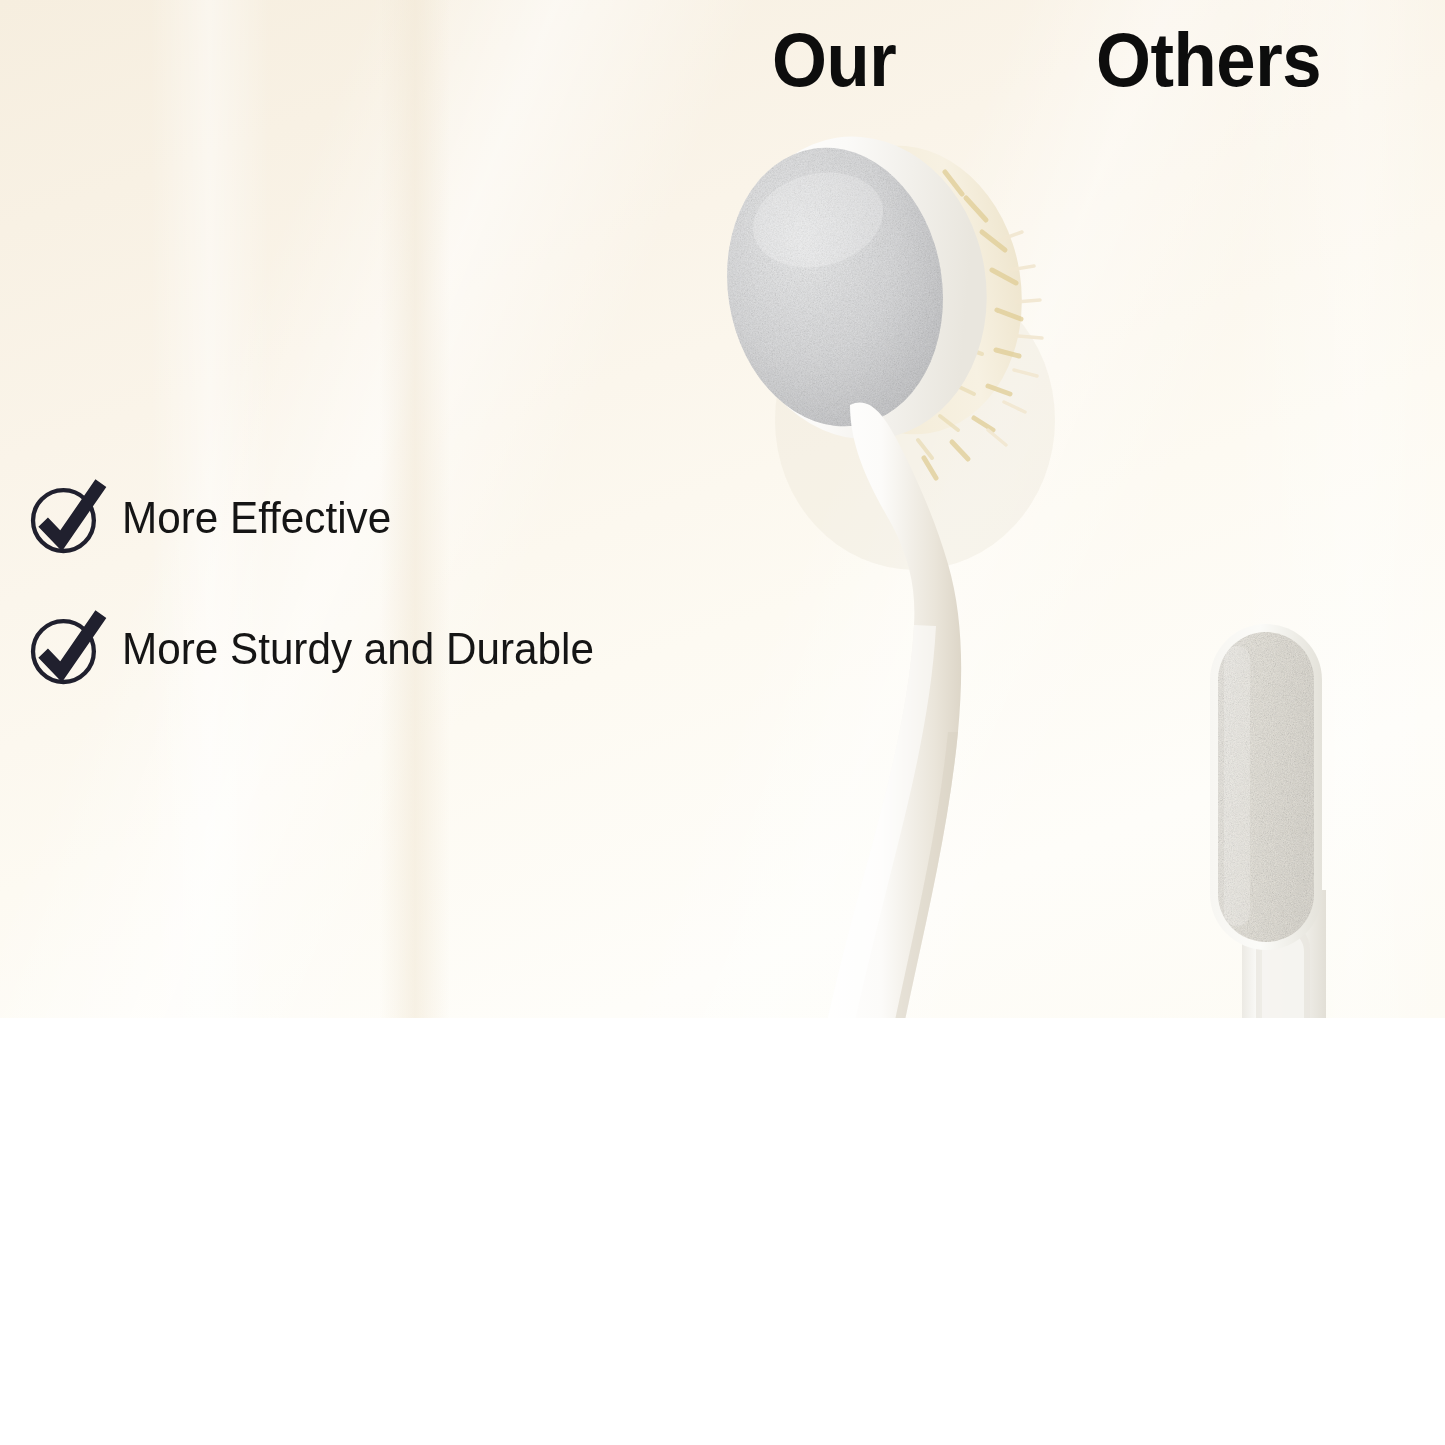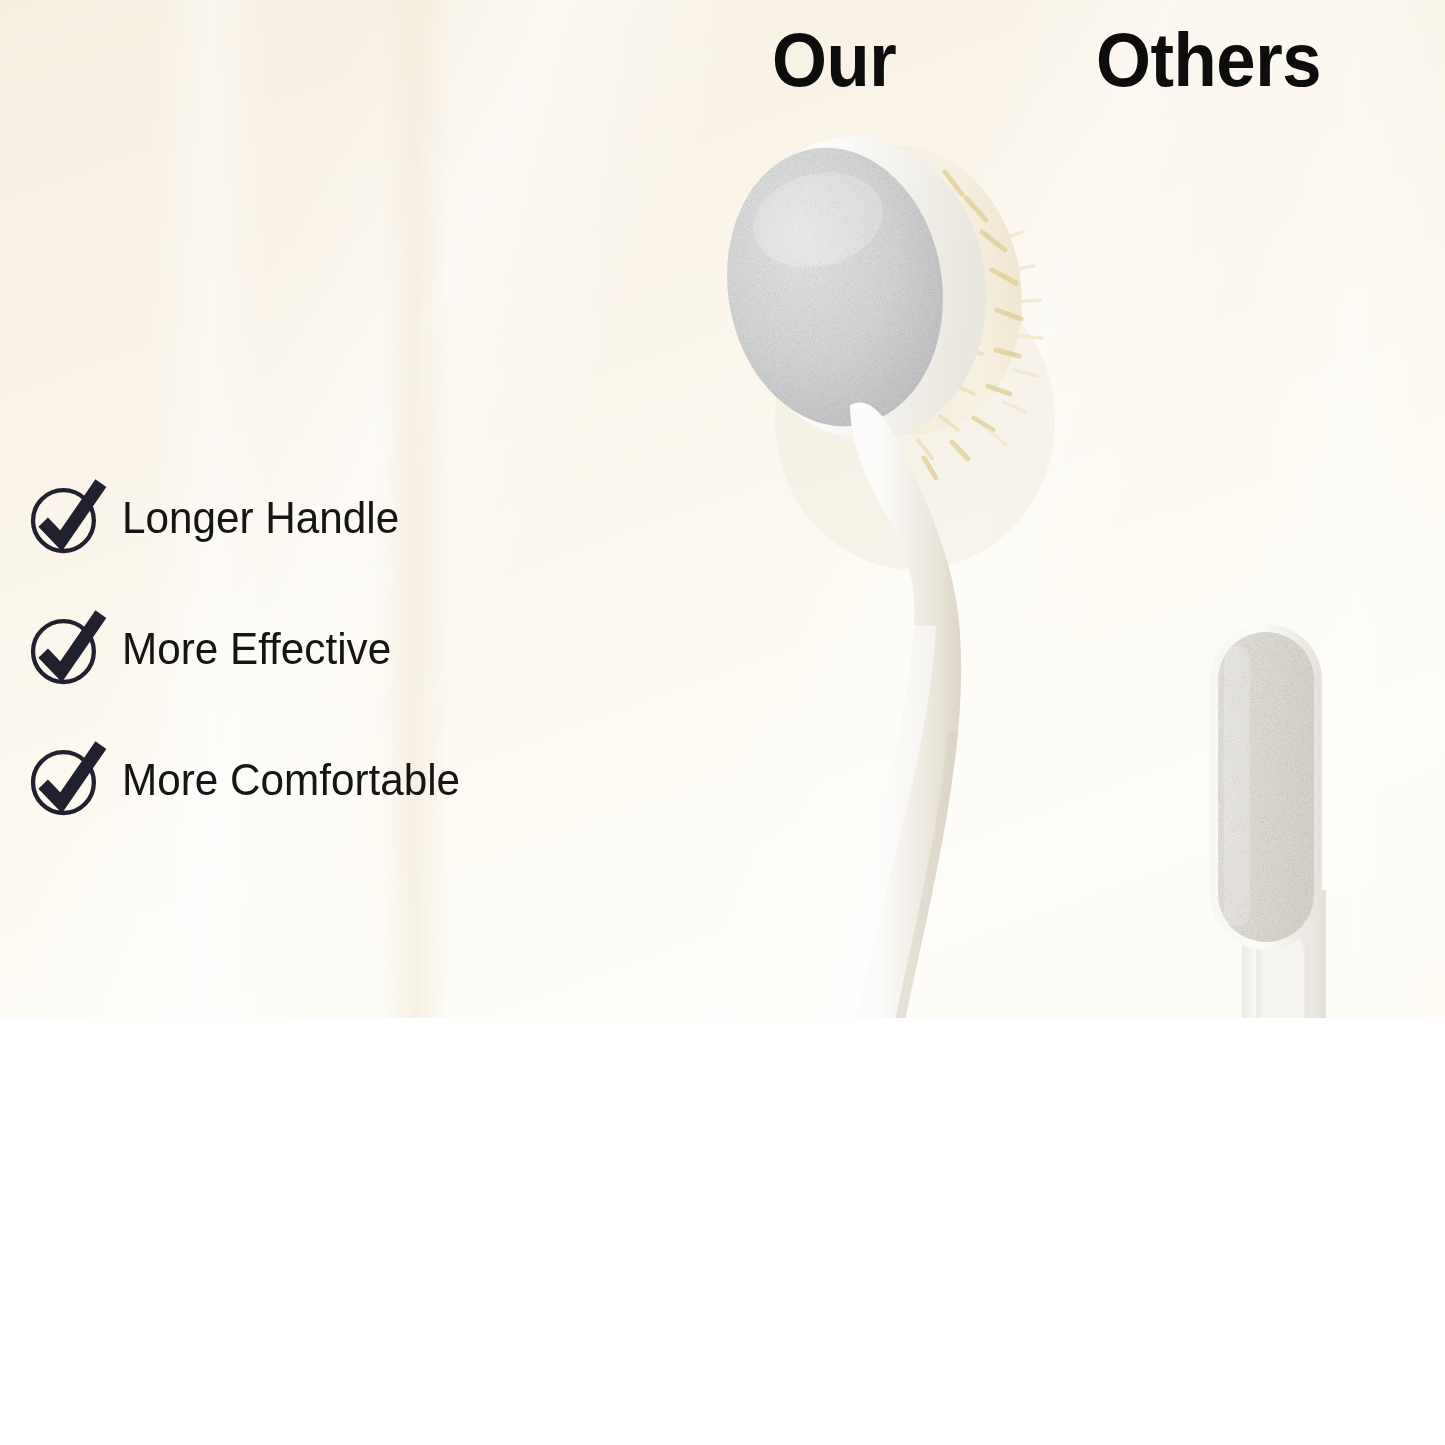--- a/index.html
+++ b/index.html
@@ -115,50 +115,41 @@
   <div class="streak" style="left:150px;width:120px;background:linear-gradient(90deg,rgba(255,255,255,0) 0%,rgba(255,255,255,.45) 50%,rgba(255,255,255,0) 100%);"></div>
   <div class="streak" style="left:380px;width:70px;background:linear-gradient(90deg,rgba(246,238,222,0) 0%,rgba(241,231,212,.55) 50%,rgba(246,238,222,0) 100%);"></div>
   <div class="streak" style="left:1230px;width:210px;background:linear-gradient(90deg,rgba(255,255,255,0) 0%,rgba(255,255,255,.30) 60%,rgba(255,255,255,0) 100%);"></div>
 
   <div class="col-header" id="header-our">Our</div>
   <div class="col-header" id="header-others">Others</div>
 
   <div id="feature-list">
 
 
-    <div class="feature-row">
-      <span class="check-icon">
-        <svg viewBox="0 0 100 100" width="78" height="78">
-          <circle cx="48" cy="52" r="39" fill="none" stroke="#20202e" stroke-width="5.5"></circle>
-          <path d="M22 54 L45 78 L96 4" fill="none" stroke="#20202e" stroke-width="17" stroke-linecap="butt" stroke-linejoin="miter"></path>
-        </svg>
-      </span>
-      <span class="feature-label">Longer Handle</span>
-    </div>
 
     <div class="feature-row">
       <span class="check-icon">
         <svg viewBox="0 0 100 100" width="78" height="78">
           <circle cx="48" cy="52" r="39" fill="none" stroke="#20202e" stroke-width="5.5"></circle>
           <path d="M22 54 L45 78 L96 4" fill="none" stroke="#20202e" stroke-width="17" stroke-linecap="butt" stroke-linejoin="miter"></path>
         </svg>
       </span>
       <span class="feature-label">More Effective</span>
     </div>
 
-
     <div class="feature-row">
       <span class="check-icon">
         <svg viewBox="0 0 100 100" width="78" height="78">
           <circle cx="48" cy="52" r="39" fill="none" stroke="#20202e" stroke-width="5.5"></circle>
           <path d="M22 54 L45 78 L96 4" fill="none" stroke="#20202e" stroke-width="17" stroke-linecap="butt" stroke-linejoin="miter"></path>
         </svg>
       </span>
-      <span class="feature-label">More Comfortable</span>
+      <span class="feature-label">More Sturdy and Durable</span>
     </div>
+
 
   </div>
 
   <div id="our-brush">
     <svg viewBox="0 0 400 1325" width="400" height="1325">
       <defs>
 
         <filter id="pumiceTex" x="-10%" y="-10%" width="120%" height="120%">
           <feTurbulence type="fractalNoise" baseFrequency="0.72" numOctaves="4" seed="7" result="n"></feTurbulence>
           <feColorMatrix in="n" type="saturate" values="0"></feColorMatrix>

